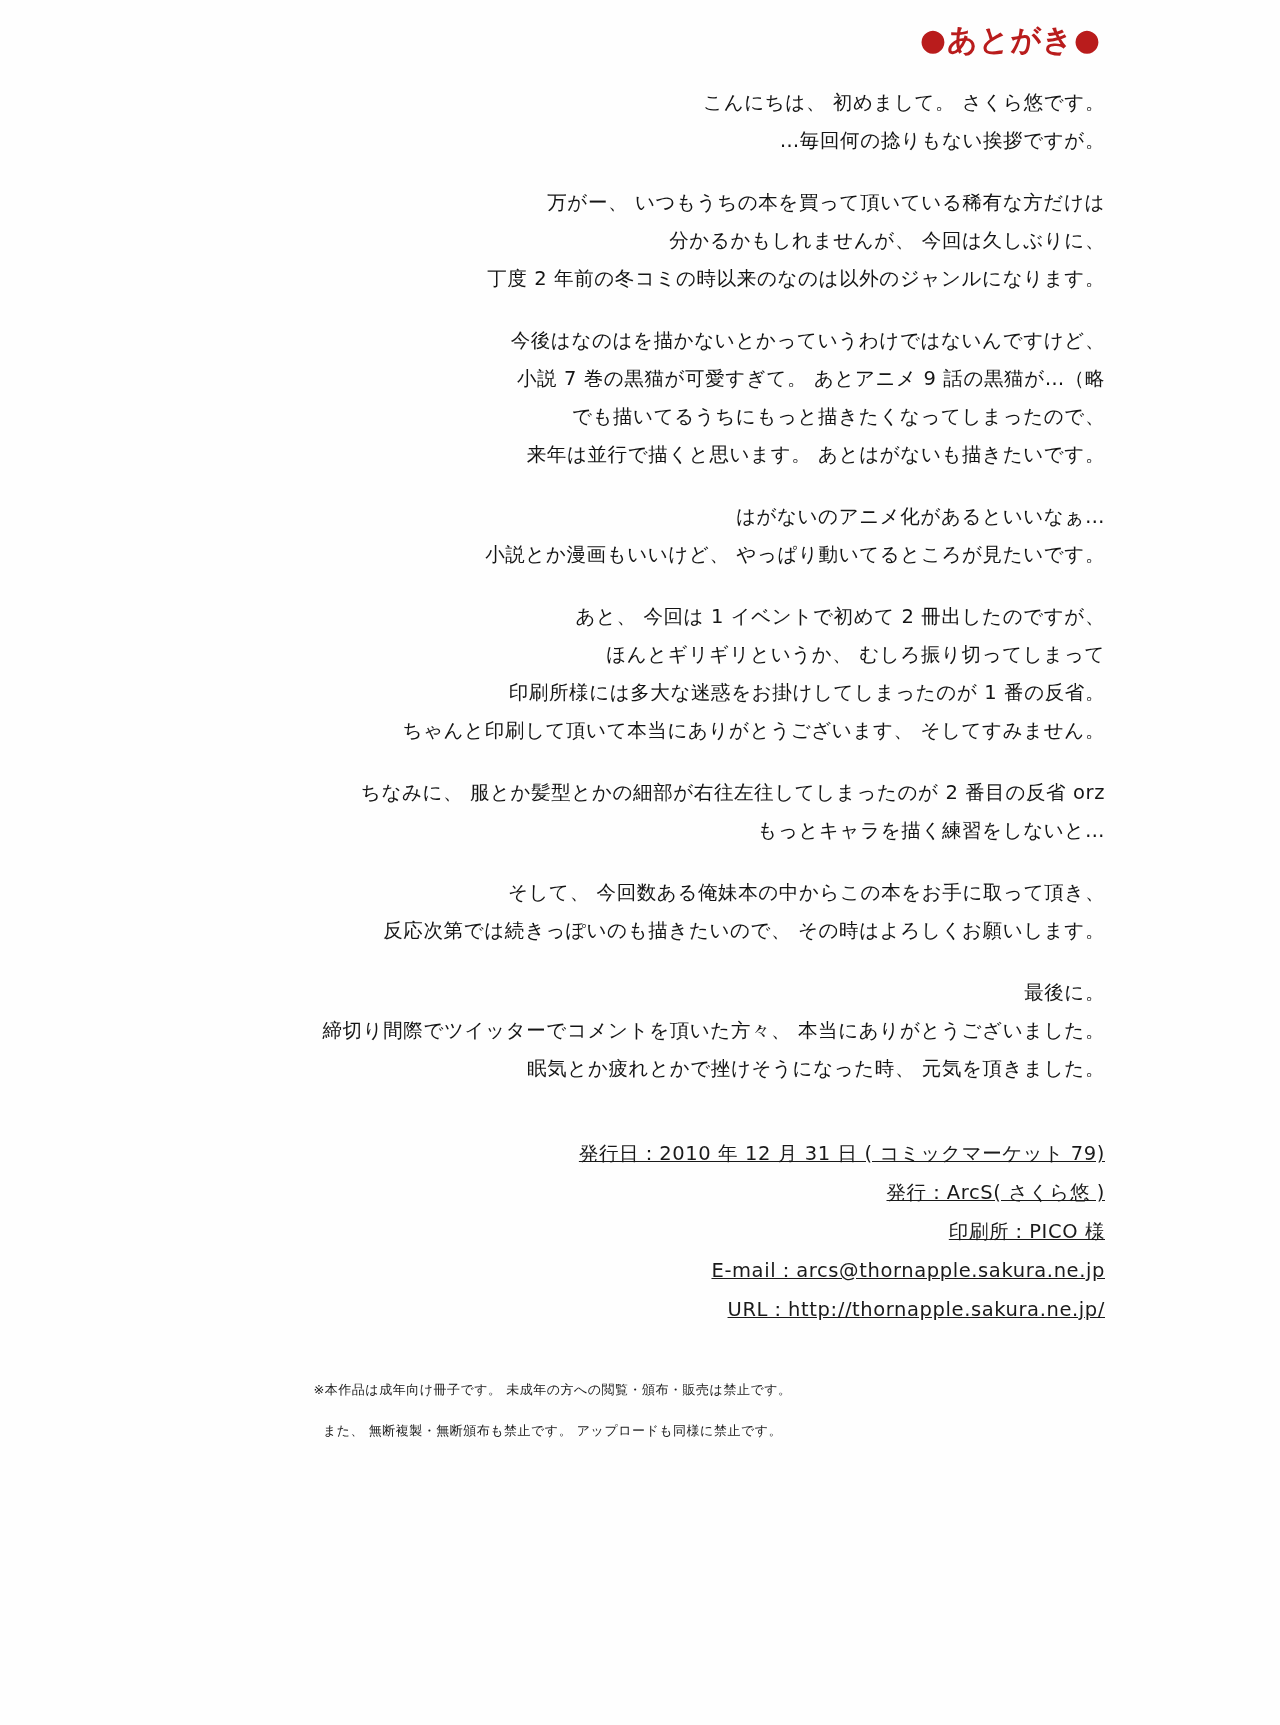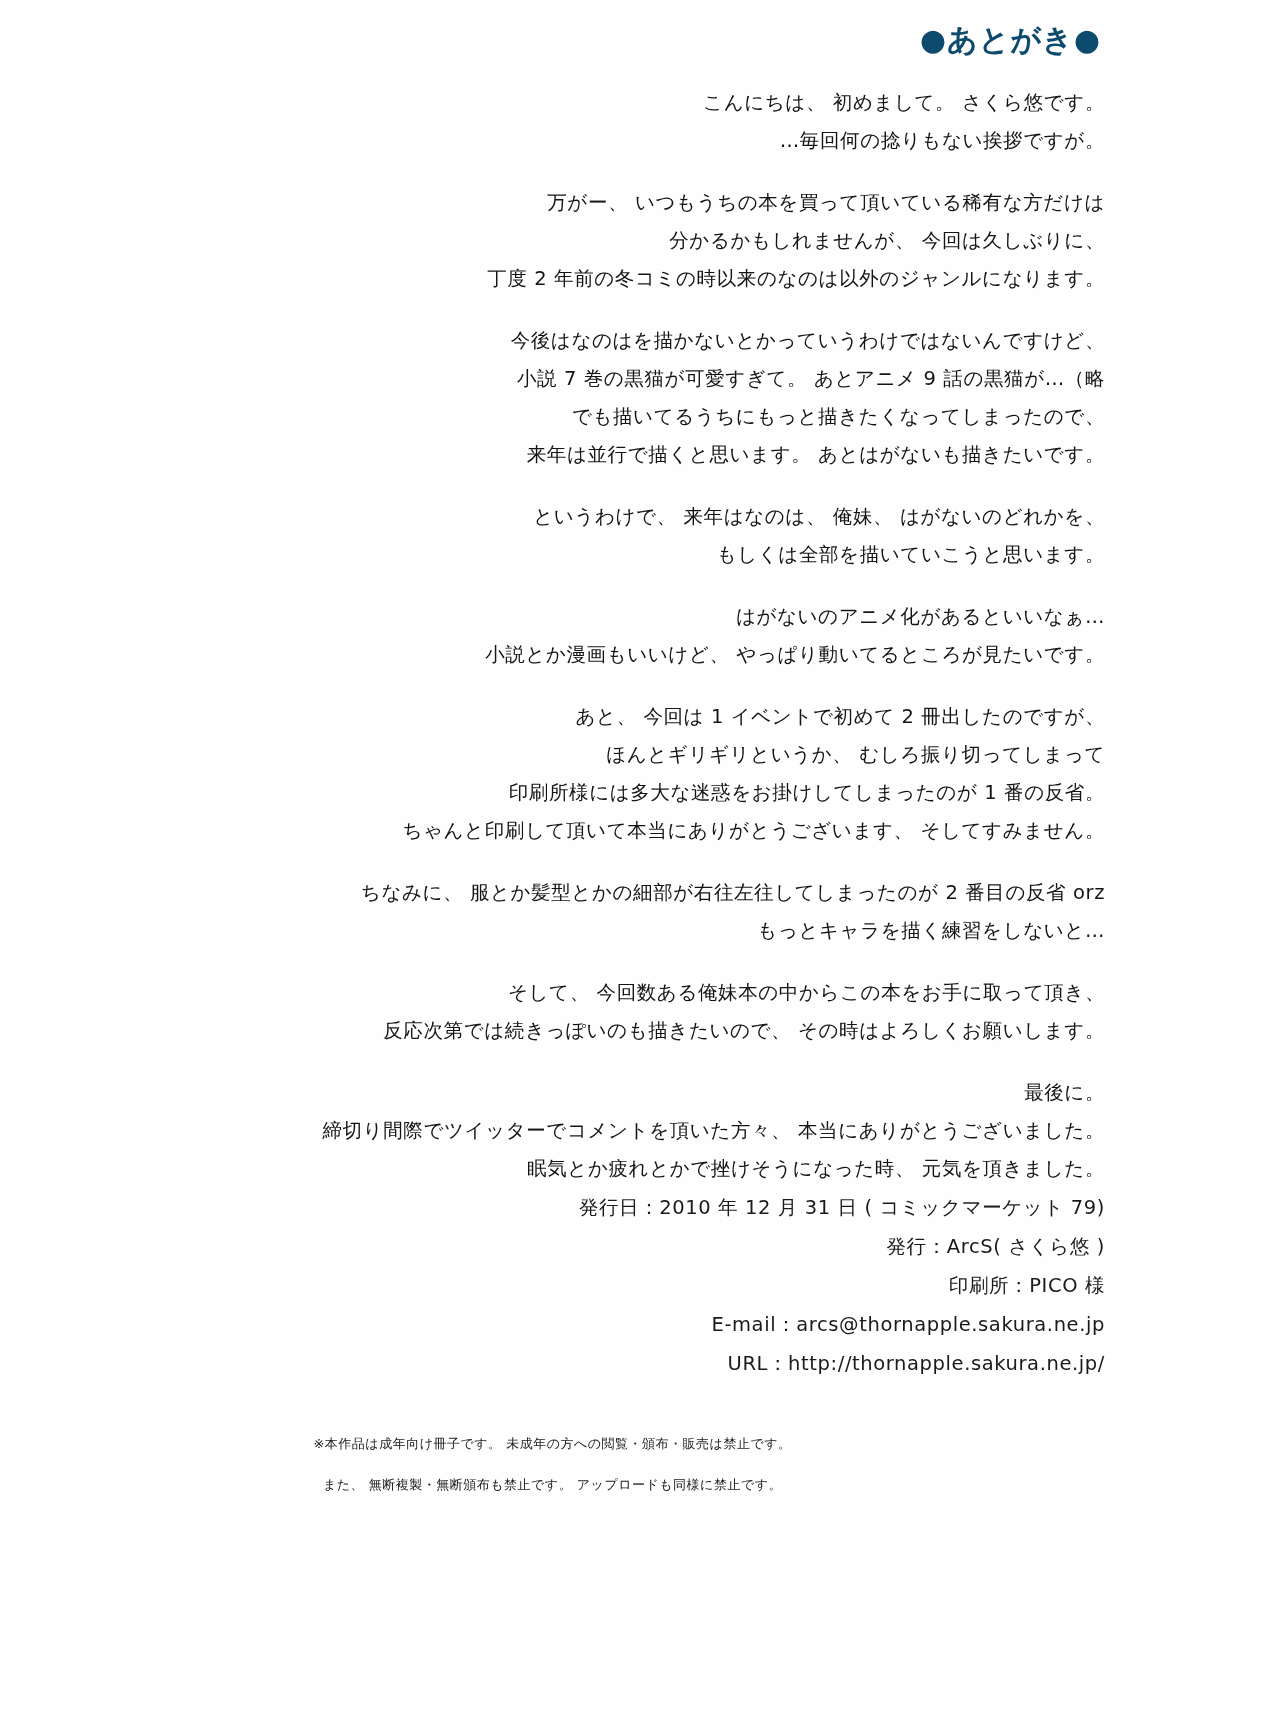--- a/index.html
+++ b/index.html
@@ -27,39 +27,41 @@
     width: 1105px;   
     padding-top: 22px;
   }
   .title {
     text-align: right;
     font-size: 30px;
     font-weight: bold;
     letter-spacing: 1px;
     padding-right: 4px;
     line-height: 1.2;
-    color: #0c4a6e;
+    color: #b91c1c;
   }
   .block {
     margin-top: 26px;
   }
   .block p {
     margin: 0;
     text-align: right;
     font-size: 19.5px;
     line-height: 38px;
     letter-spacing: 0.6px;
     color: #141414;
     white-space: nowrap;
     padding-left: 24px;
   }
   .block.gap-lg {
     margin-top: 24px;
   }
   .colophon {
+    margin-top: 46px;
+    text-decoration: underline;
   }
   .colophon p {
     margin: 0;
     text-align: right;
     font-size: 19.5px;
     line-height: 39px;
     letter-spacing: 0.6px;
     white-space: nowrap;
   }
   .notice {
@@ -93,24 +95,20 @@
       <p>丁度 2 年前の冬コミの時以来のなのは以外のジャンルになります。</p>
     </div>
 
     <div class="block gap-lg">
       <p>今後はなのはを描かないとかっていうわけではないんですけど、</p>
       <p>小説 7 巻の黒猫が可愛すぎて。 あとアニメ 9 話の黒猫が…（略</p>
       <p>でも描いてるうちにもっと描きたくなってしまったので、</p>
       <p>来年は並行で描くと思います。 あとはがないも描きたいです。</p>
     </div>
 
-    <div class="block gap-lg">
-      <p>というわけで、 来年はなのは、 俺妹、 はがないのどれかを、</p>
-      <p>もしくは全部を描いていこうと思います。</p>
-    </div>
 
     <div class="block gap-lg">
       <p>はがないのアニメ化があるといいなぁ…</p>
       <p>小説とか漫画もいいけど、 やっぱり動いてるところが見たいです。</p>
     </div>
 
     <div class="block gap-lg">
       <p>あと、 今回は 1 イベントで初めて 2 冊出したのですが、</p>
       <p>ほんとギリギリというか、 むしろ振り切ってしまって</p>
       <p>印刷所様には多大な迷惑をお掛けしてしまったのが 1 番の反省。</p>

